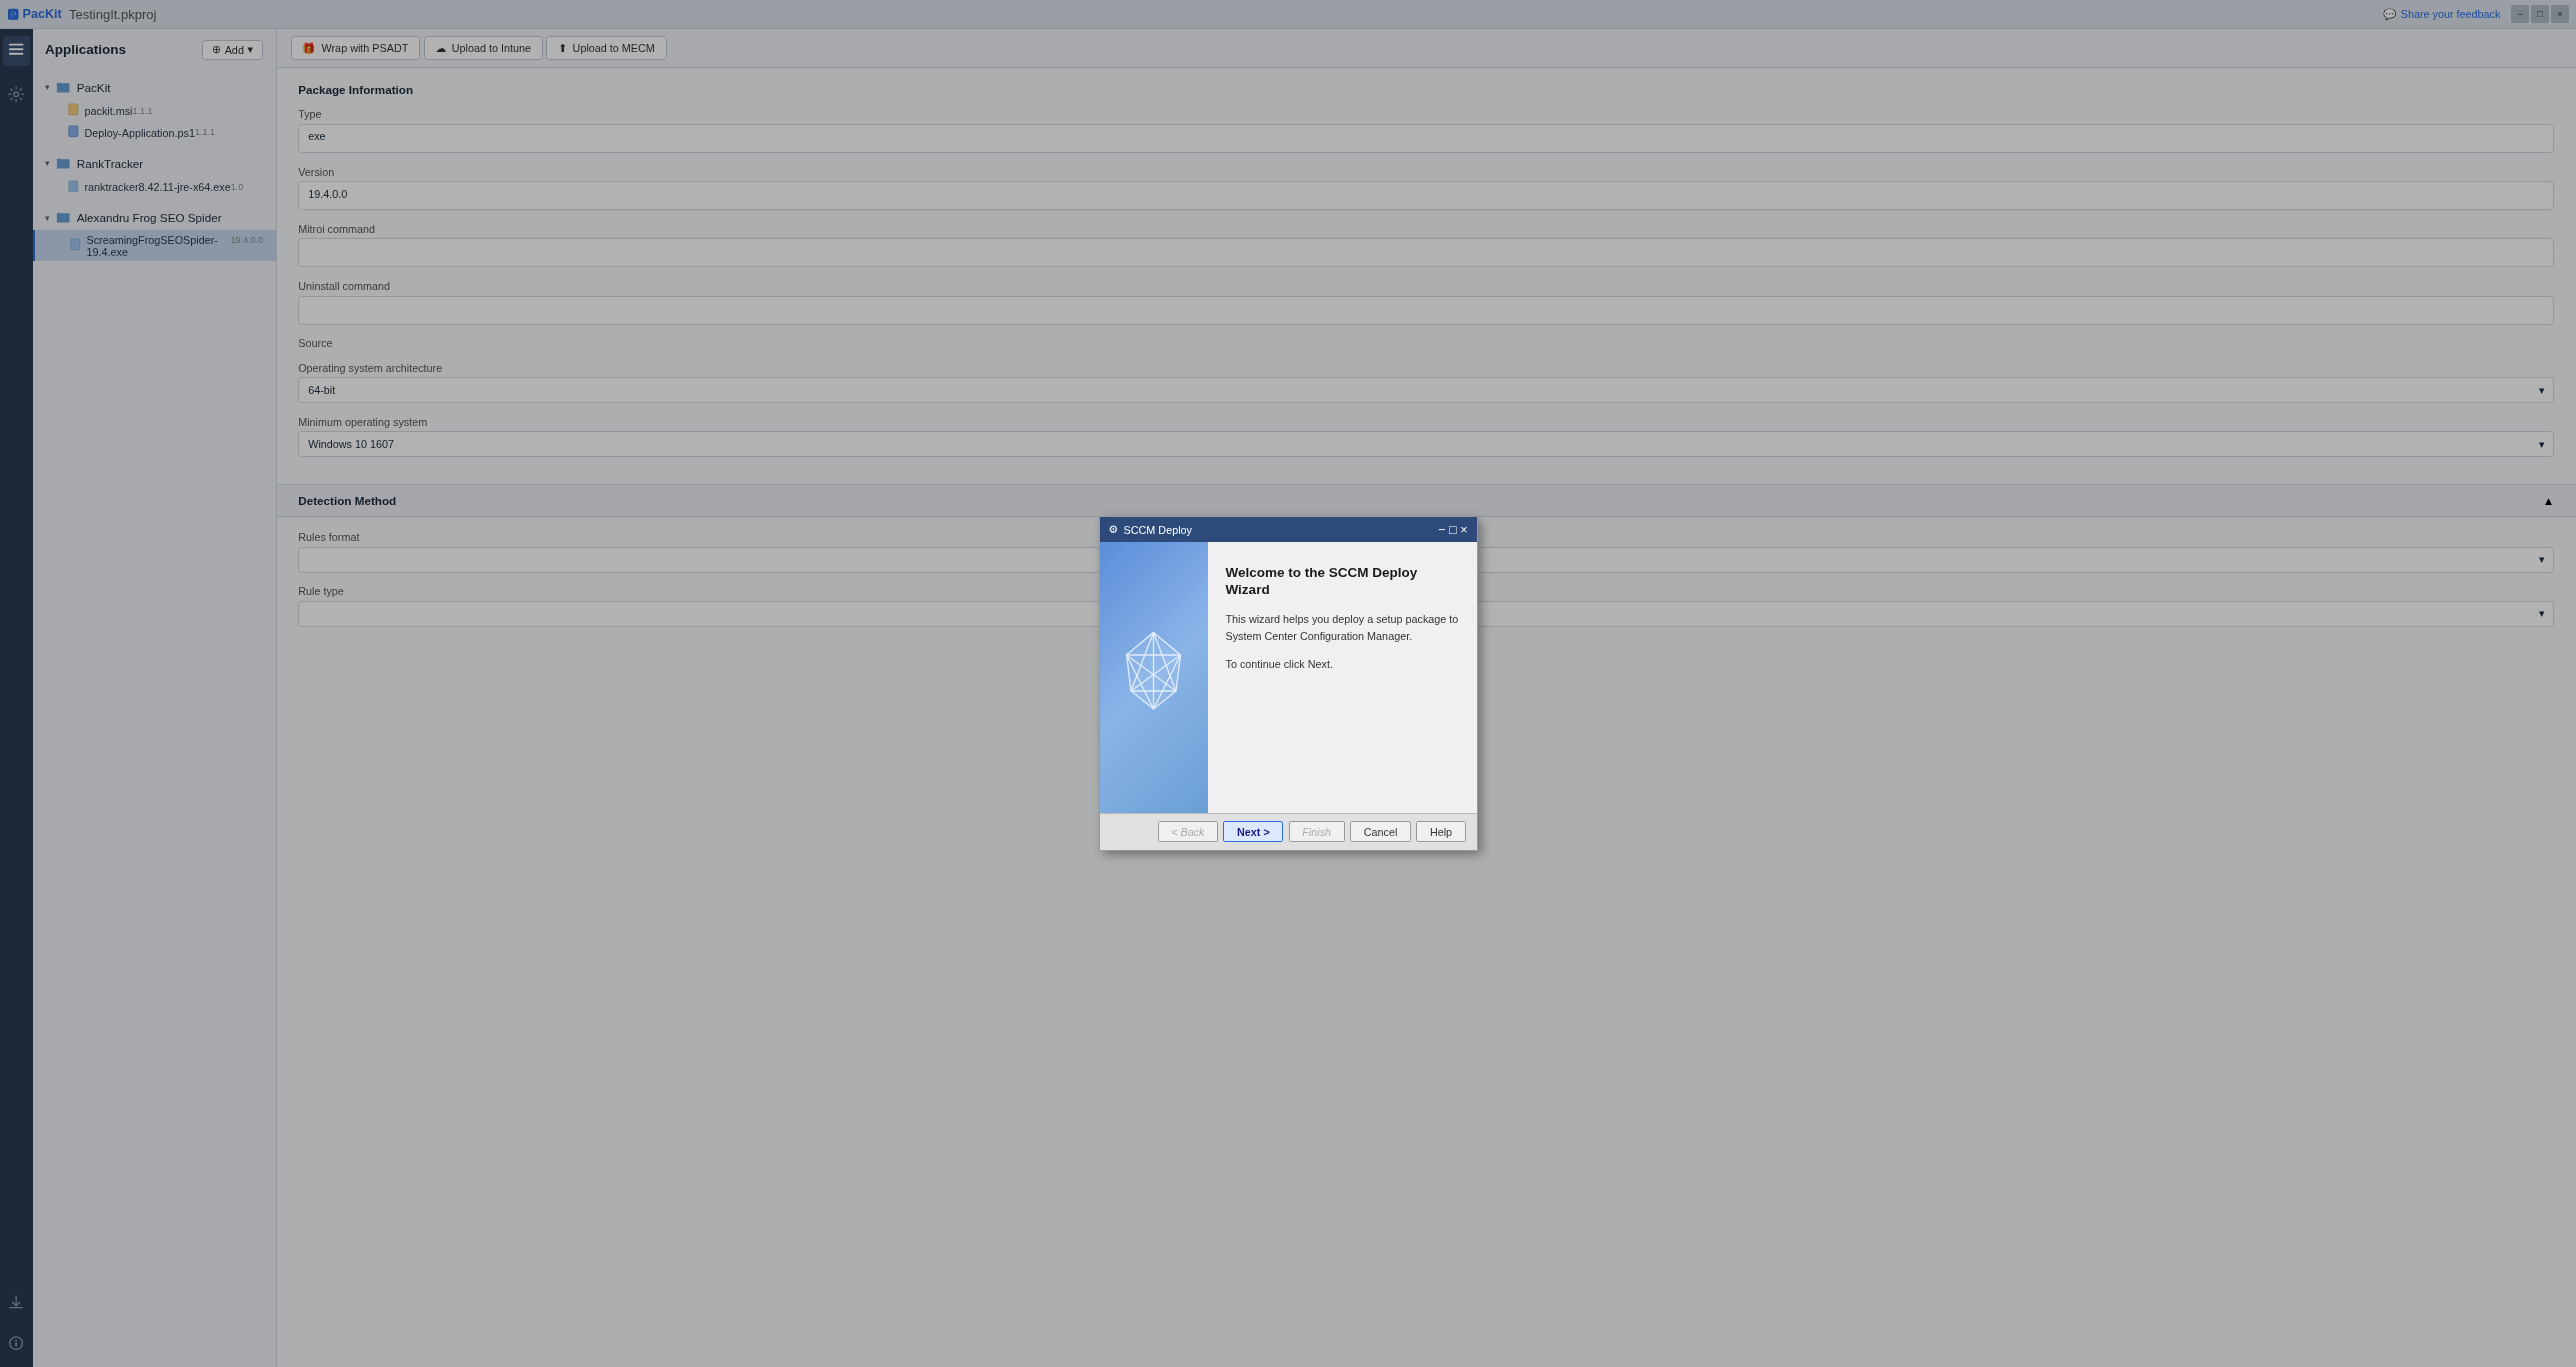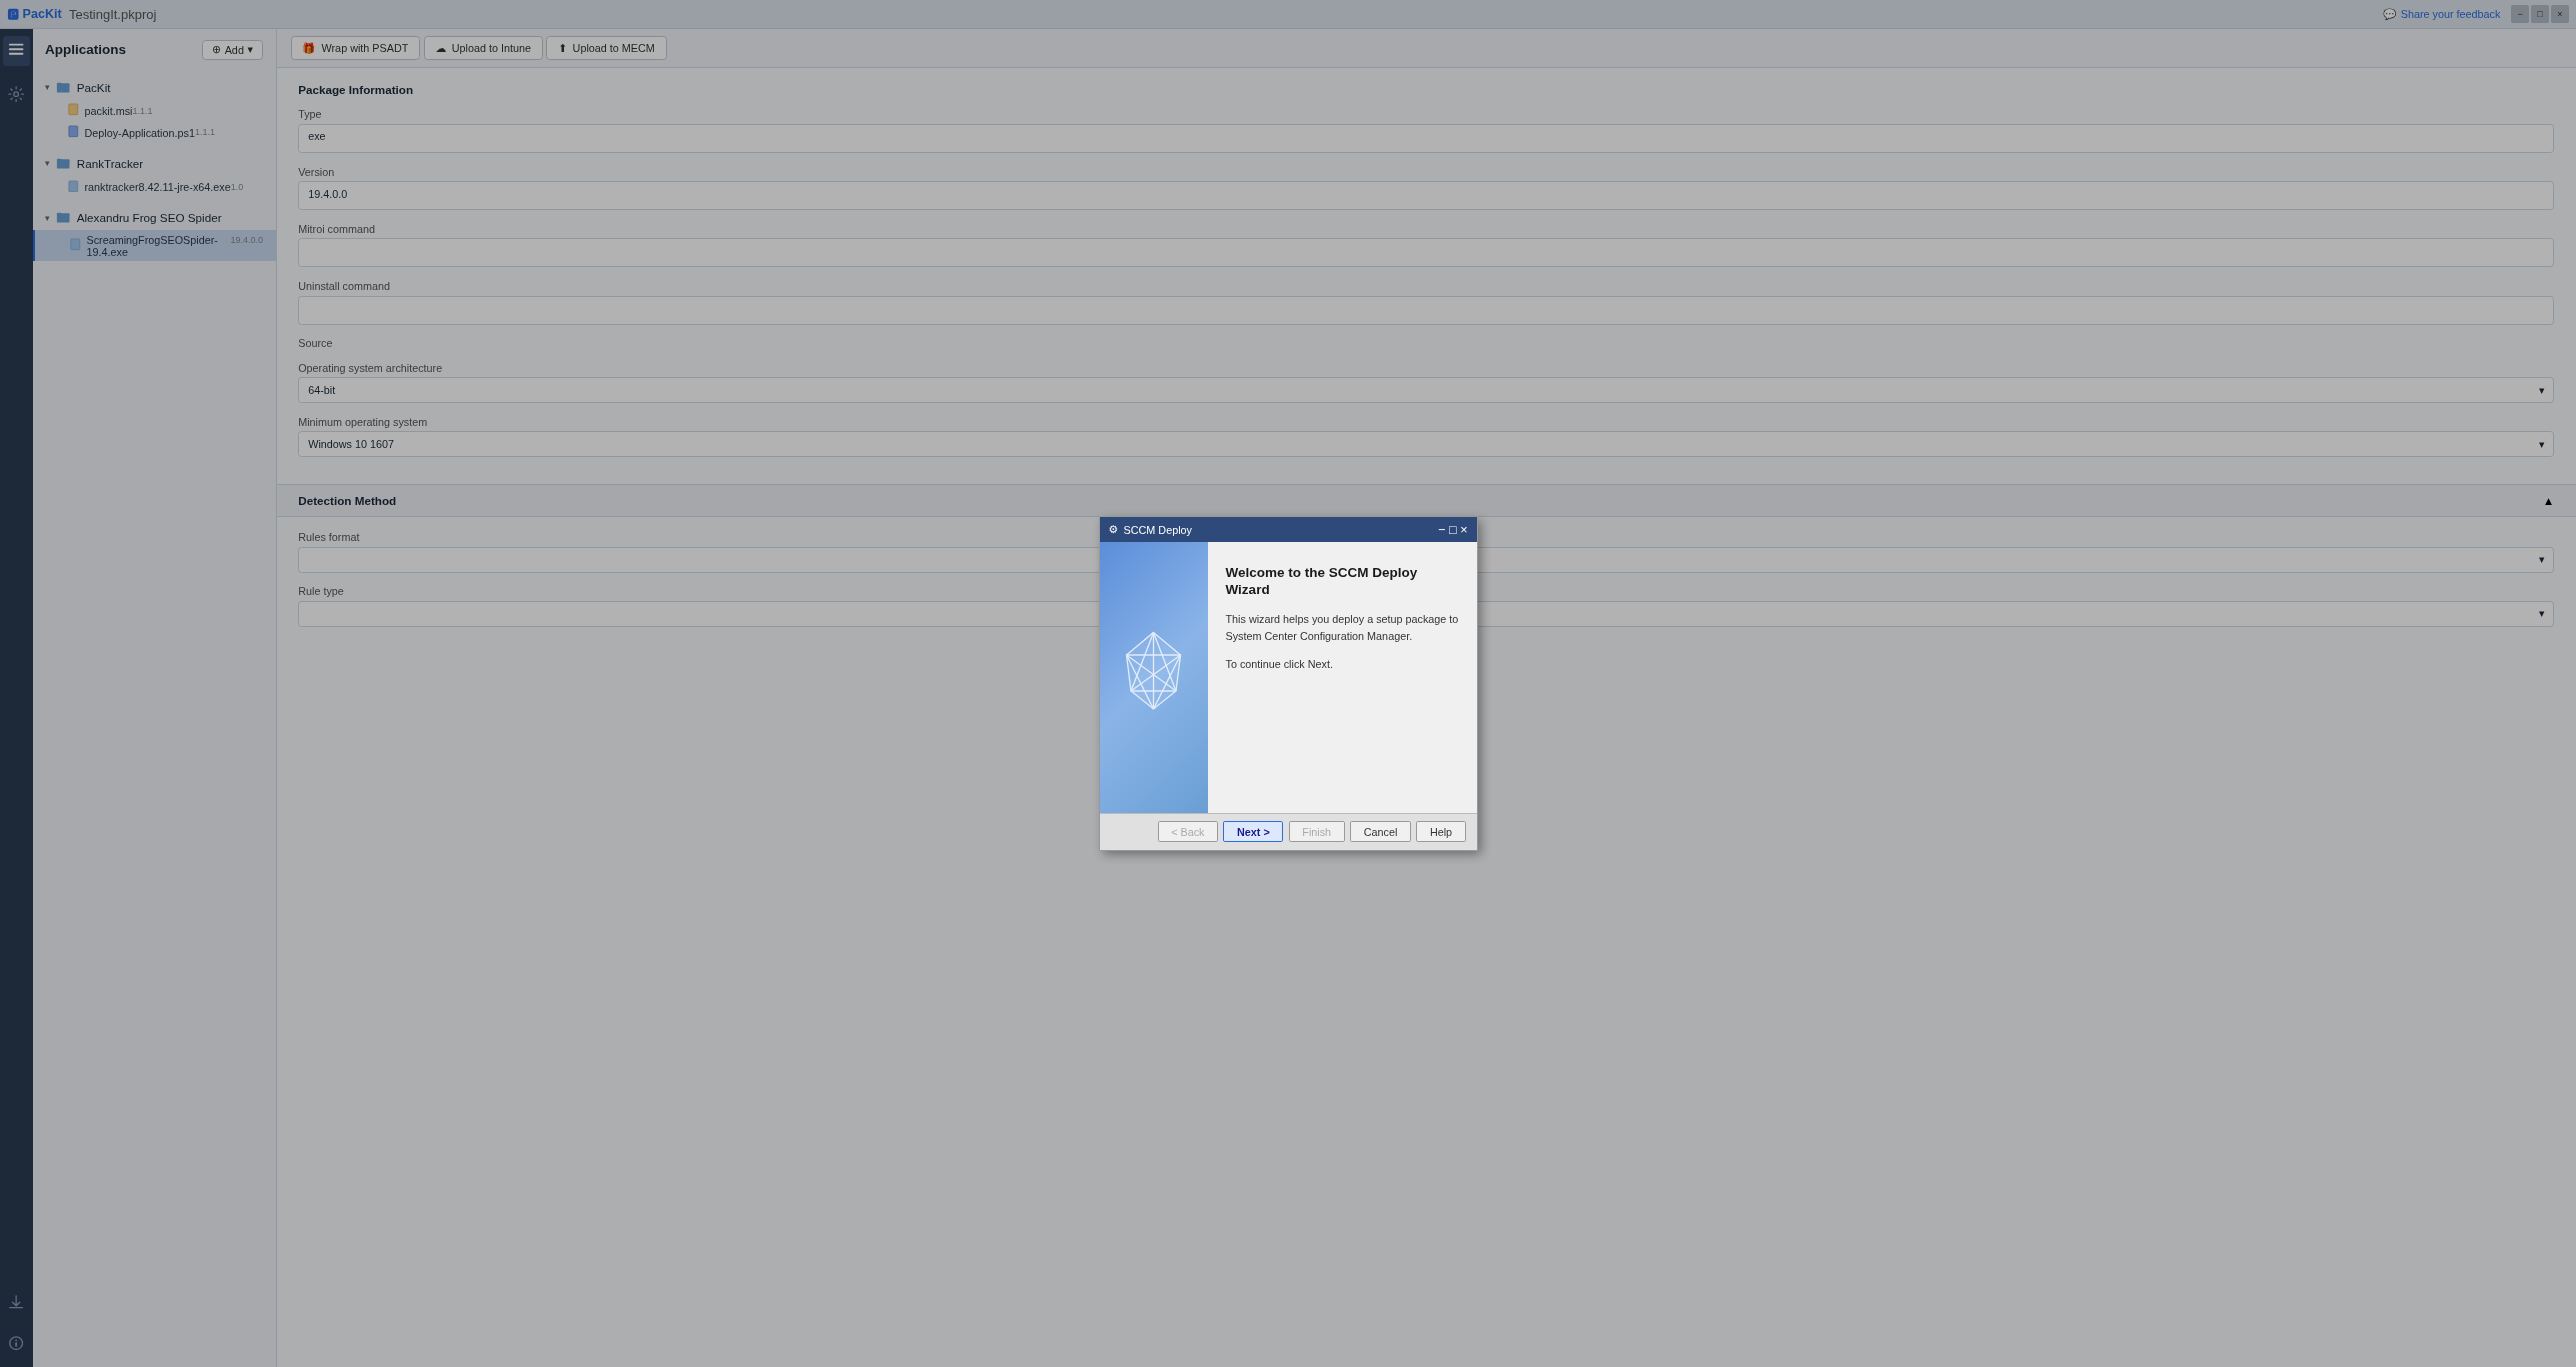--- a/index.html
+++ b/index.html
@@ -145,21 +145,21 @@
     .dialog-footer {
       background: #e0e0e0; border-top: 0.9px solid #bbb;
       display: flex; align-items: center; justify-content: flex-end;
       padding: 7.2px 10.8px; gap: 5.4px;
     }
     .dlg-btn {
       padding: 3.6px 12.6px; border: 0.9px solid #999; background: #f0f0f0;
       border-radius: 1.8px; cursor: pointer; font-size: 10.8px; color: #333;
     }
     .dlg-btn.primary { background: #dde8fc; border-color: #2d6cdf; color: #1a1a8a; font-weight: 600; }
-    .dlg-btn:disabled { color: #aaa; cursor: default; }
+    .dlg-btn:disabled { color: #aaa; cursor: default; font-style: italic; }
 
     
     .crystal-svg { opacity: 0.85; }
   </style>
 </head>
 <body>
 
 <div class="title-bar">
   <div class="title-bar-left">
     <div class="title-bar-logo">

